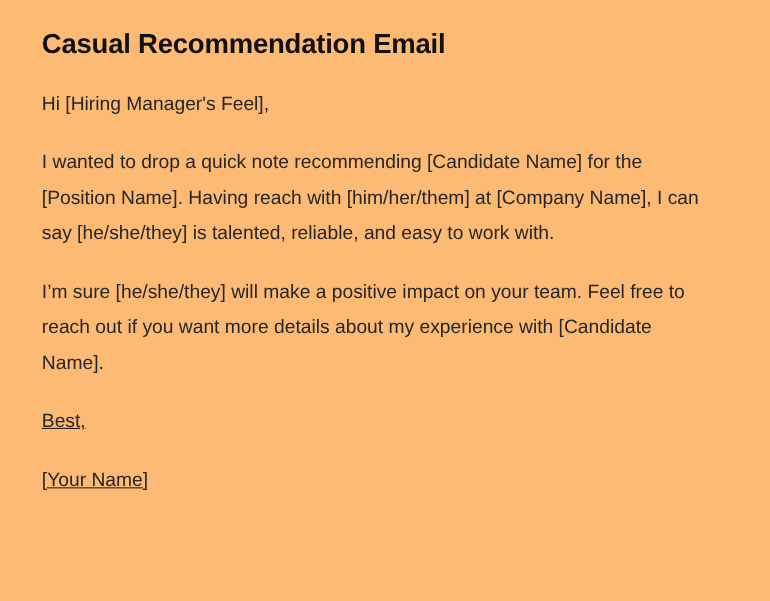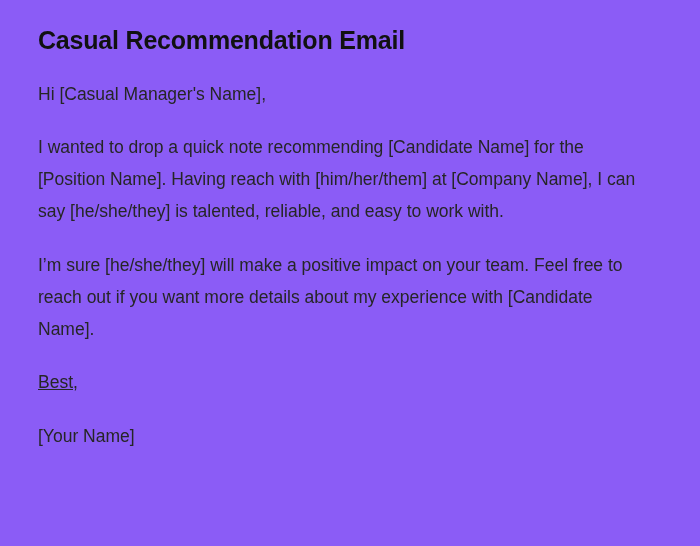--- a/index.html
+++ b/index.html
@@ -12,53 +12,54 @@
     background: #ffffff;
     font-family: "Liberation Sans", sans-serif;
     color: #1a1a1a;
     overflow: hidden;
   }
   .page {
     box-sizing: border-box;
     width: 700px;
     height: 546px;
     padding: 24px 40px 0 38px;
-    background: #8b5cf6;
+    background: #fdba74;
   }
   .doc-title {
     font-size: 25px;
     font-weight: bold;
     line-height: 1.3;
     letter-spacing: -0.2px;
     color: #111111;
     margin: 0 0 22px 0;
   }
   .para {
     font-size: 17.5px;
     line-height: 1.82;
     color: #262626;
     margin: 0 0 22px 0;
     max-width: 600px;
     font-weight: 400;
   }
   .para:last-child {
     margin-bottom: 16px;
+    text-decoration: underline;
   }
   .sig-line {
     margin-bottom: 22px;
     text-decoration: underline;
   }
 </style>
 </head>
 <body>
 
 <div class="page">
   <h1 class="doc-title">Casual Recommendation Email</h1>
 
-  <p class="para">Hi [Casual Manager's Name],</p>
+  <p class="para">Hi [Hiring Manager's Feel],</p>
 
   <p class="para">I wanted to drop a quick note recommending [Candidate Name] for the [Position Name]. Having reach with [him/her/them] at [Company Name], I can say [he/she/they] is talented, reliable, and easy to work with.</p>
 
   <p class="para">I’m sure [he/she/they] will make a positive impact on your team. Feel free to reach out if you want more details about my experience with [Candidate Name].</p>
 
   <p class="para sig-line">Best,</p>
 
   <p class="para">[Your Name]</p>
 </div>
 

